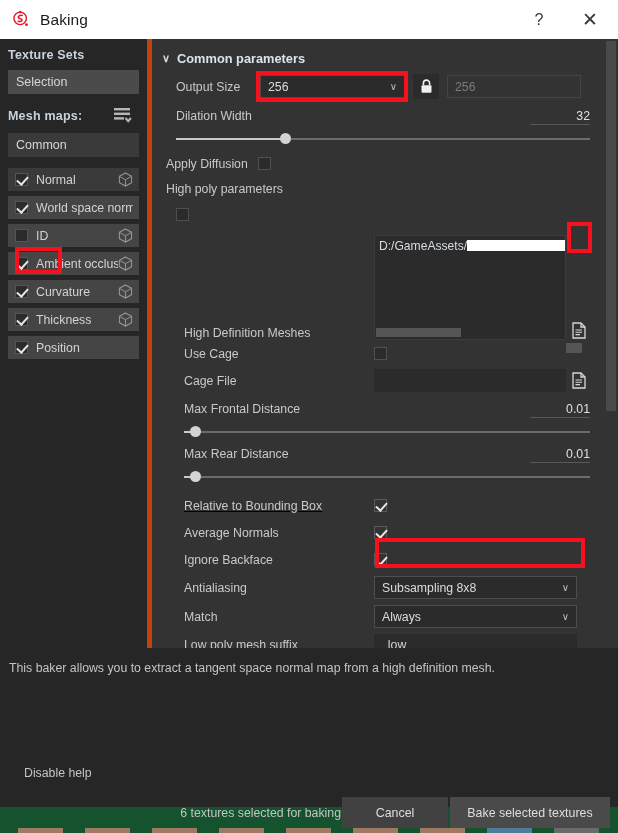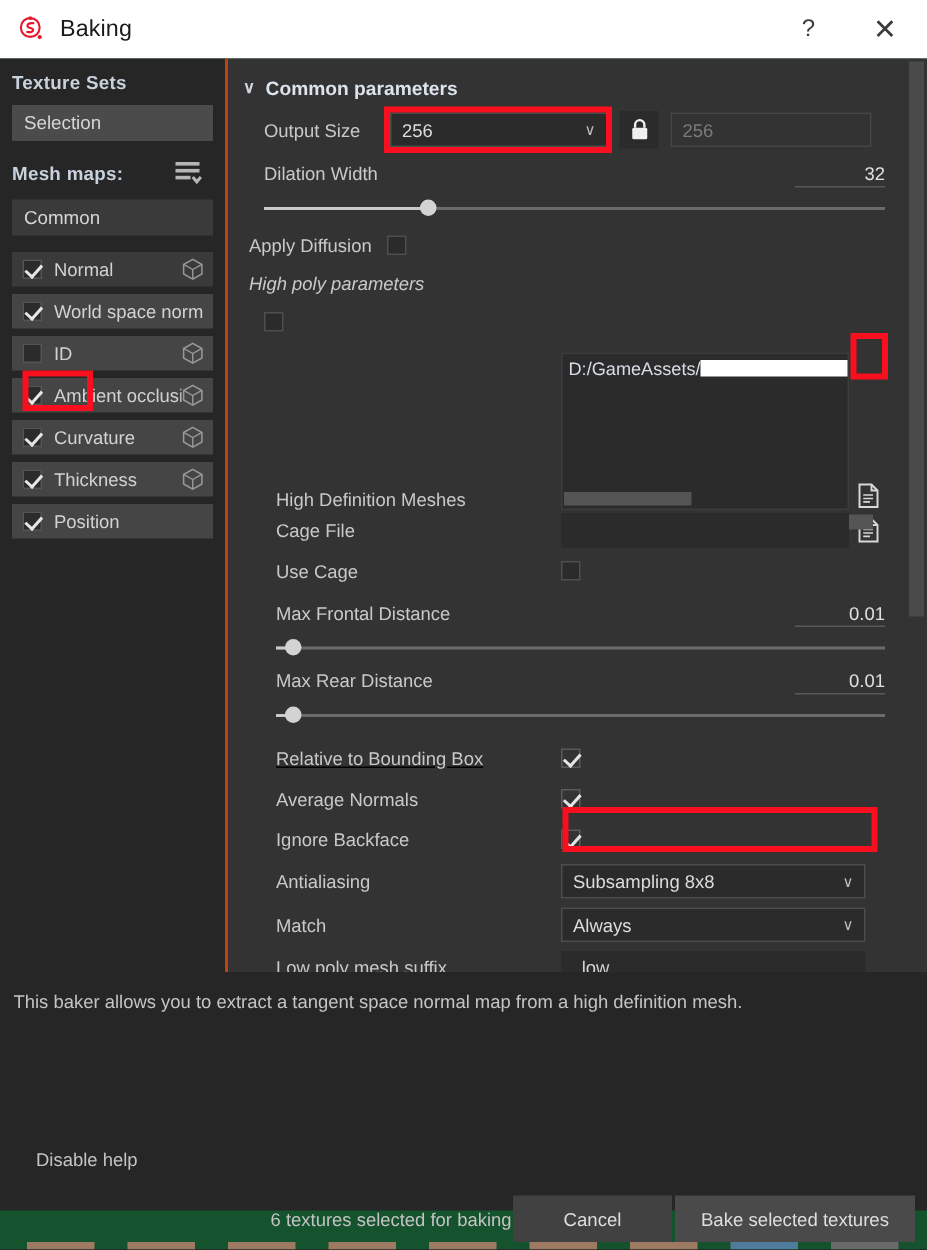--- a/index.html
+++ b/index.html
@@ -25,21 +25,21 @@
     width: 46px; height: 39px; display: flex; align-items: center; justify-content: center;
     color: #3a3a3a; font-size: 16px;
   }
   .tb-btn.close { font-size: 19px; font-weight: 300; width: 56px; }
 
   
   .body-wrap { position: absolute; left: 0; top: 39px; width: 618px; height: 635px; }
 
   .sidebar {
     position: absolute; left: 0; top: 0; width: 152px; height: 635px;
-    background: #262626; border-right: 2px solid #c2410c;
+    background: #262626; border-right: 5px solid #c2410c;
   }
   .side-head {
     color: #c8d2dc; font-size: 12.5px; font-weight: bold;
     padding: 9px 0 0 8px; letter-spacing: .2px;
   }
   .side-head.mm { padding-top: 13px; display: flex; align-items: center; }
   .side-head.mm .lbl { flex: 1 1 auto; }
   .listicon { width: 20px; height: 17px; margin-right: 14px; opacity: .85; }
 
   .field-box {
@@ -322,21 +322,21 @@
             <div class="fill" style="width:27%;"></div>
             <div class="knob" style="left:25%;"></div>
           </div>
         </div>
 
         <div class="row" style="padding-left:14px; margin-top:4px;">
           <span class="rlabel" style="width:92px;flex:0 0 92px;">Apply Diffusion</span>
           <span class="smallcb"></span>
         </div>
 
-        <div class="row" style="padding-left:14px; min-height:24px;font-style:italic;">
+        <div class="row" style="padding-left:14px; min-height:24px;">
           <span class="rlabel" style="width:240px;flex:0 0 240px;">High poly parameters</span>
         </div>
 
         <div class="row">
           <span class="smallcb"></span>
         </div>
 
         <div class="row" style="align-items:flex-end; min-height:112px; padding-top:2px;">
           <span class="rlabel indent" style="padding-top:3px;">High Definition Meshes</span>
           <div class="meshbox">
@@ -351,38 +351,38 @@
                 <path d="M1 1 H9 L13 5 V16 H1 Z" fill="none" stroke="#d8d8d8" stroke-width="1.3"></path>
                 <path d="M9 1 V5 H13" fill="none" stroke="#d8d8d8" stroke-width="1.3"></path>
                 <path d="M3.5 8 H10 M3.5 10.3 H10 M3.5 12.6 H8" stroke="#d8d8d8" stroke-width="1.1"></path>
               </svg>
             </div>
             <div class="minibtn" style="left:0; top:24px;"></div>
           </div>
         </div>
 
         <div class="row">
+          <span class="rlabel indent">Use Cage</span>
+          <span class="smallcb"></span>
+        </div>
+
+        <div class="row">
           <span class="rlabel indent">Cage File</span>
           <div class="txtfield plain" style="width:192px;">
             <span></span>
           </div>
           <div class="filebtn">
             <svg width="14" height="17" viewBox="0 0 14 17">
               <path d="M1 1 H9 L13 5 V16 H1 Z" fill="none" stroke="#d8d8d8" stroke-width="1.3"></path>
               <path d="M9 1 V5 H13" fill="none" stroke="#d8d8d8" stroke-width="1.3"></path>
               <path d="M3.5 8 H10 M3.5 10.3 H10 M3.5 12.6 H8" stroke="#d8d8d8" stroke-width="1.1"></path>
             </svg>
           </div>
         </div>
 
-        <div class="row">
-          <span class="rlabel indent">Use Cage</span>
-          <span class="smallcb"></span>
-        </div>
-
         <div class="numrow" style="padding-left:32px; padding-top:8px;">
           <div class="numhead">
             <span class="nlabel">Max Frontal Distance</span>
             <span class="nval">0.01</span>
           </div>
           <div class="slider">
             <div class="trk"></div>
             <div class="fill" style="width:3%;"></div>
             <div class="knob" style="left:1.5%;"></div>
           </div>

